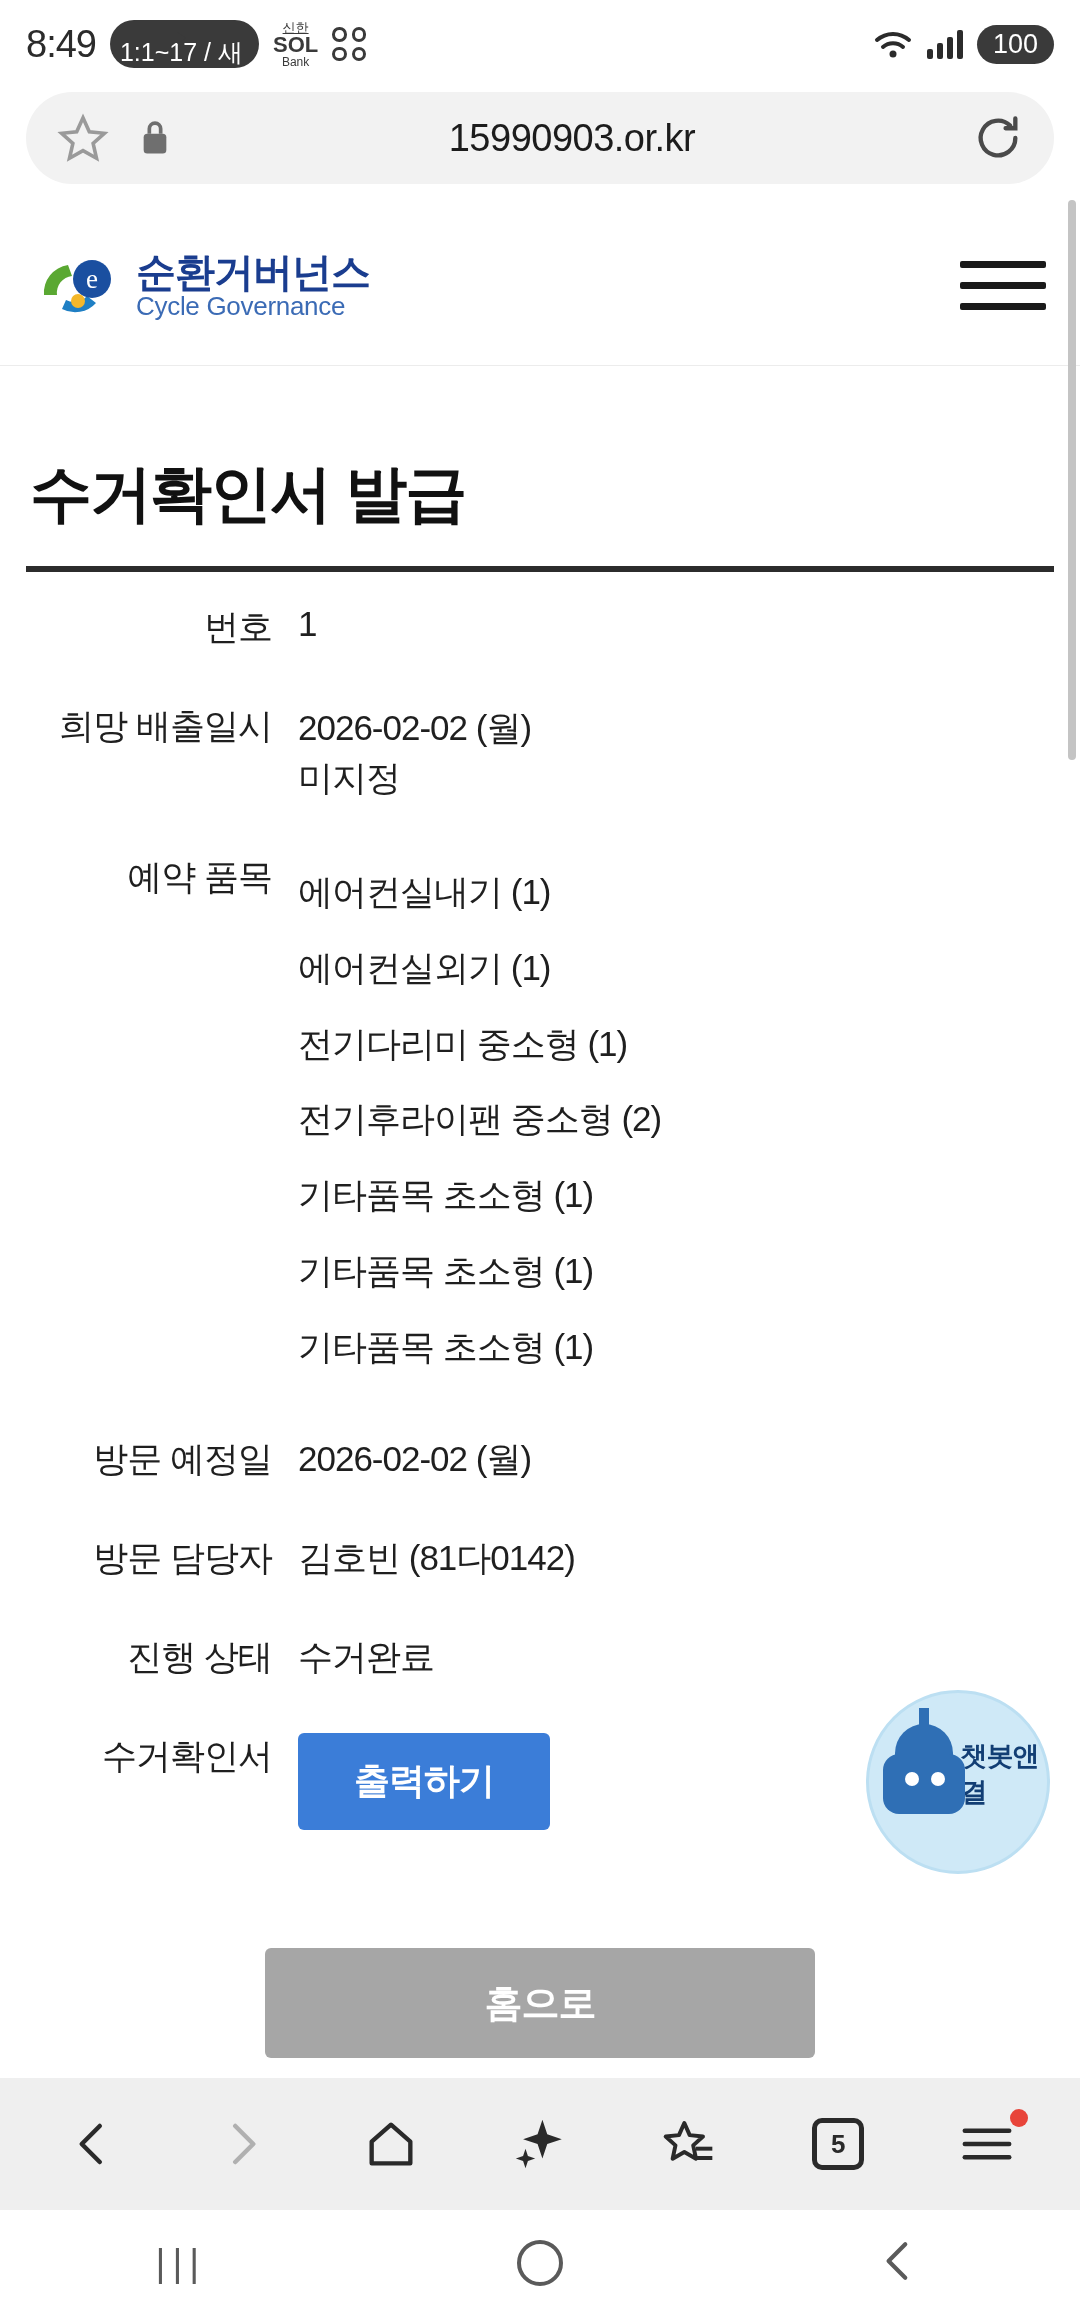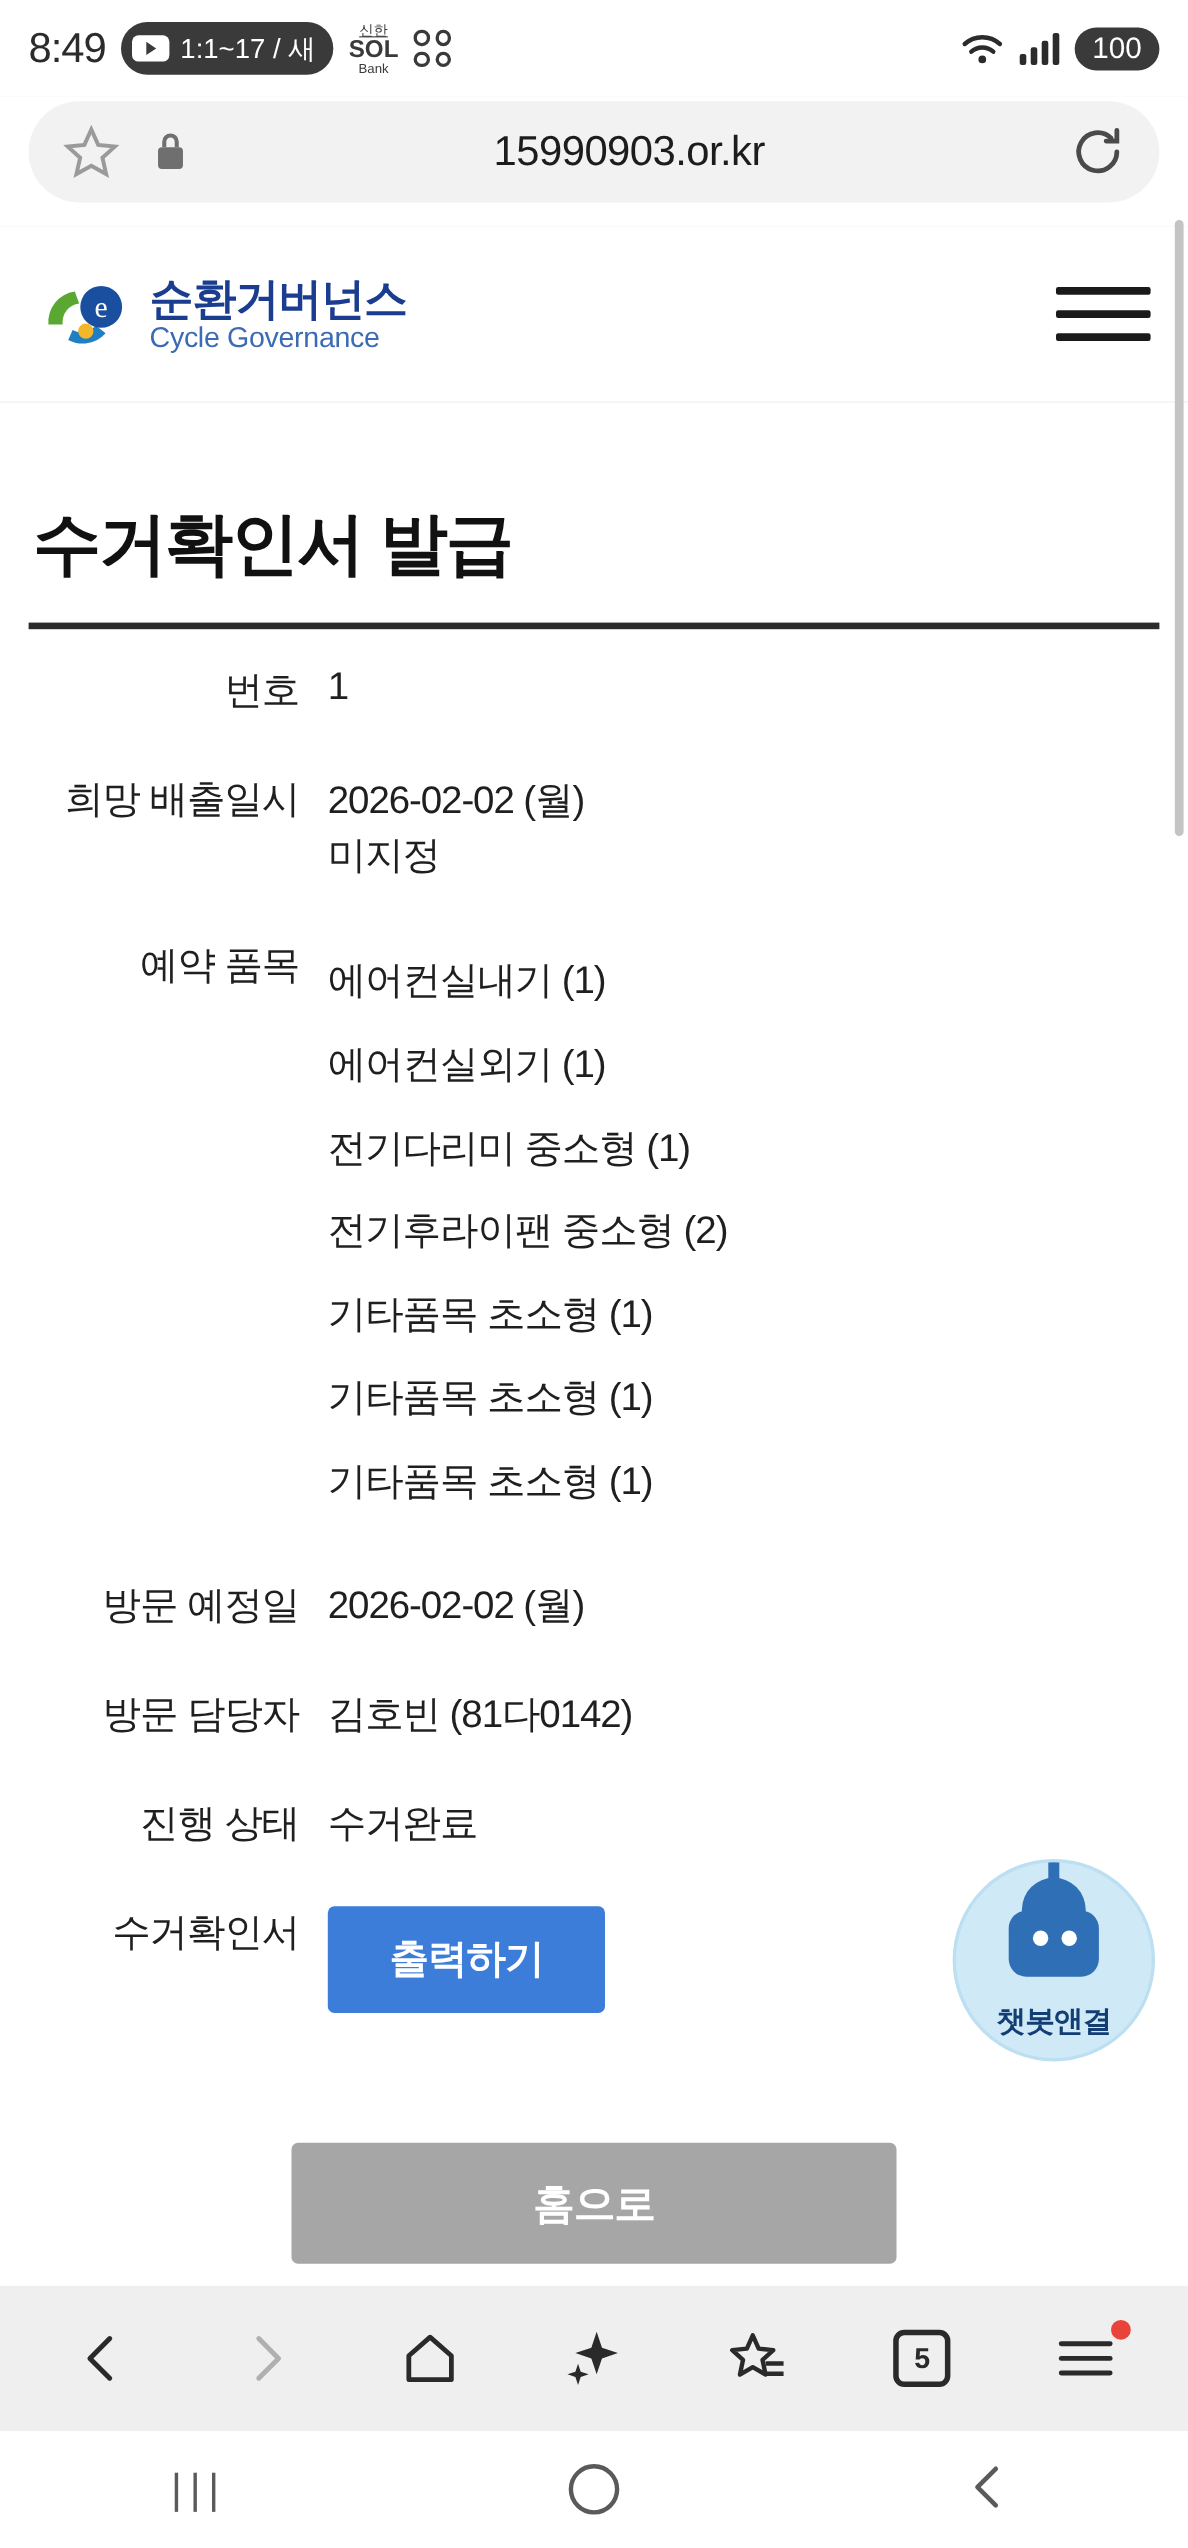--- a/index.html
+++ b/index.html
@@ -12,21 +12,21 @@
   .screen { position: relative; width: 1080px; height: 2316px; background:#e8e8e8; }
 
   
   .statusbar {
     height: 88px; background:#ffffff; display:flex; align-items:center;
     padding: 0 26px; gap: 14px;
   }
   .clock { font-size: 38px; color:#2b2b2b; font-weight:500; letter-spacing:-1px; }
   .yt-pill {
     display:flex; align-items:center; gap:10px;
-    background:#3a3a3a; border-radius:26px; padding:6px 16px 6px 10px; height:48px;
+    background:#3a3a3a; border-radius:26px; padding:6px 16px 6px 10px; height:48px;flex-direction:column;
   }
   .yt-badge { width:34px; height:24px; background:#ffffff; border-radius:6px; position:relative; }
   .yt-badge::after {
     content:""; position:absolute; left:13px; top:6px;
     border-left:9px solid #3a3a3a; border-top:6px solid transparent; border-bottom:6px solid transparent;
   }
   .yt-text { color:#ffffff; font-size:25px; white-space:nowrap; }
   .sol-icon { display:flex; flex-direction:column; align-items:center; color:#3a3a3a; line-height:1; }
   .sol-icon .sol-top { font-size:13px;text-decoration:underline; }
   .sol-icon .sol-mid { font-size:22px; font-weight:700; }
@@ -103,21 +103,21 @@
   .home-btn {
     background:#a6a6a6; color:#ffffff; font-size:38px; font-weight:700;
     letter-spacing:-1px; width:550px; height:110px; border:none; border-radius:6px;
   }
 
   
   .chatbot {
     position:absolute; right:30px; top:1690px;
     width:184px; height:184px; border-radius:50%;
     background:#cfe9f7; border:3px solid #bcdff2;
-    display:flex; flex-direction:column; align-items:center; justify-content:flex-end;
+    display:flex; flex-direction:row; align-items:center; justify-content:flex-end;
     overflow:hidden;
   }
   .bot-face { position:relative; width:110px; height:104px; margin-bottom:4px; }
   .bot-hat {
     position:absolute; left:26px; top:-4px; width:58px; height:34px;
     background:#2f6fb5; border-radius:30px 30px 4px 4px;
   }
   .bot-hat::before{
     content:""; position:absolute; left:24px; top:-16px; width:10px;height:18px;background:#2f6fb5;
   }

